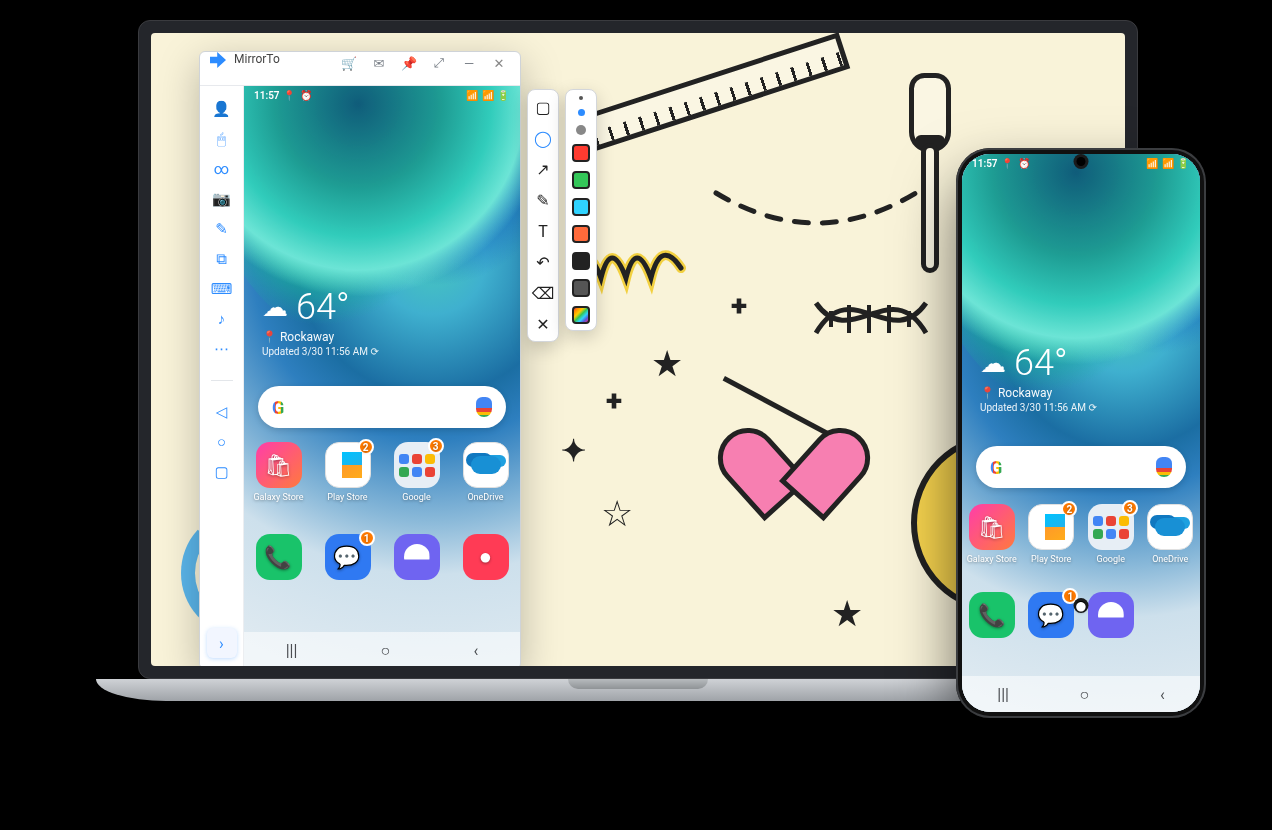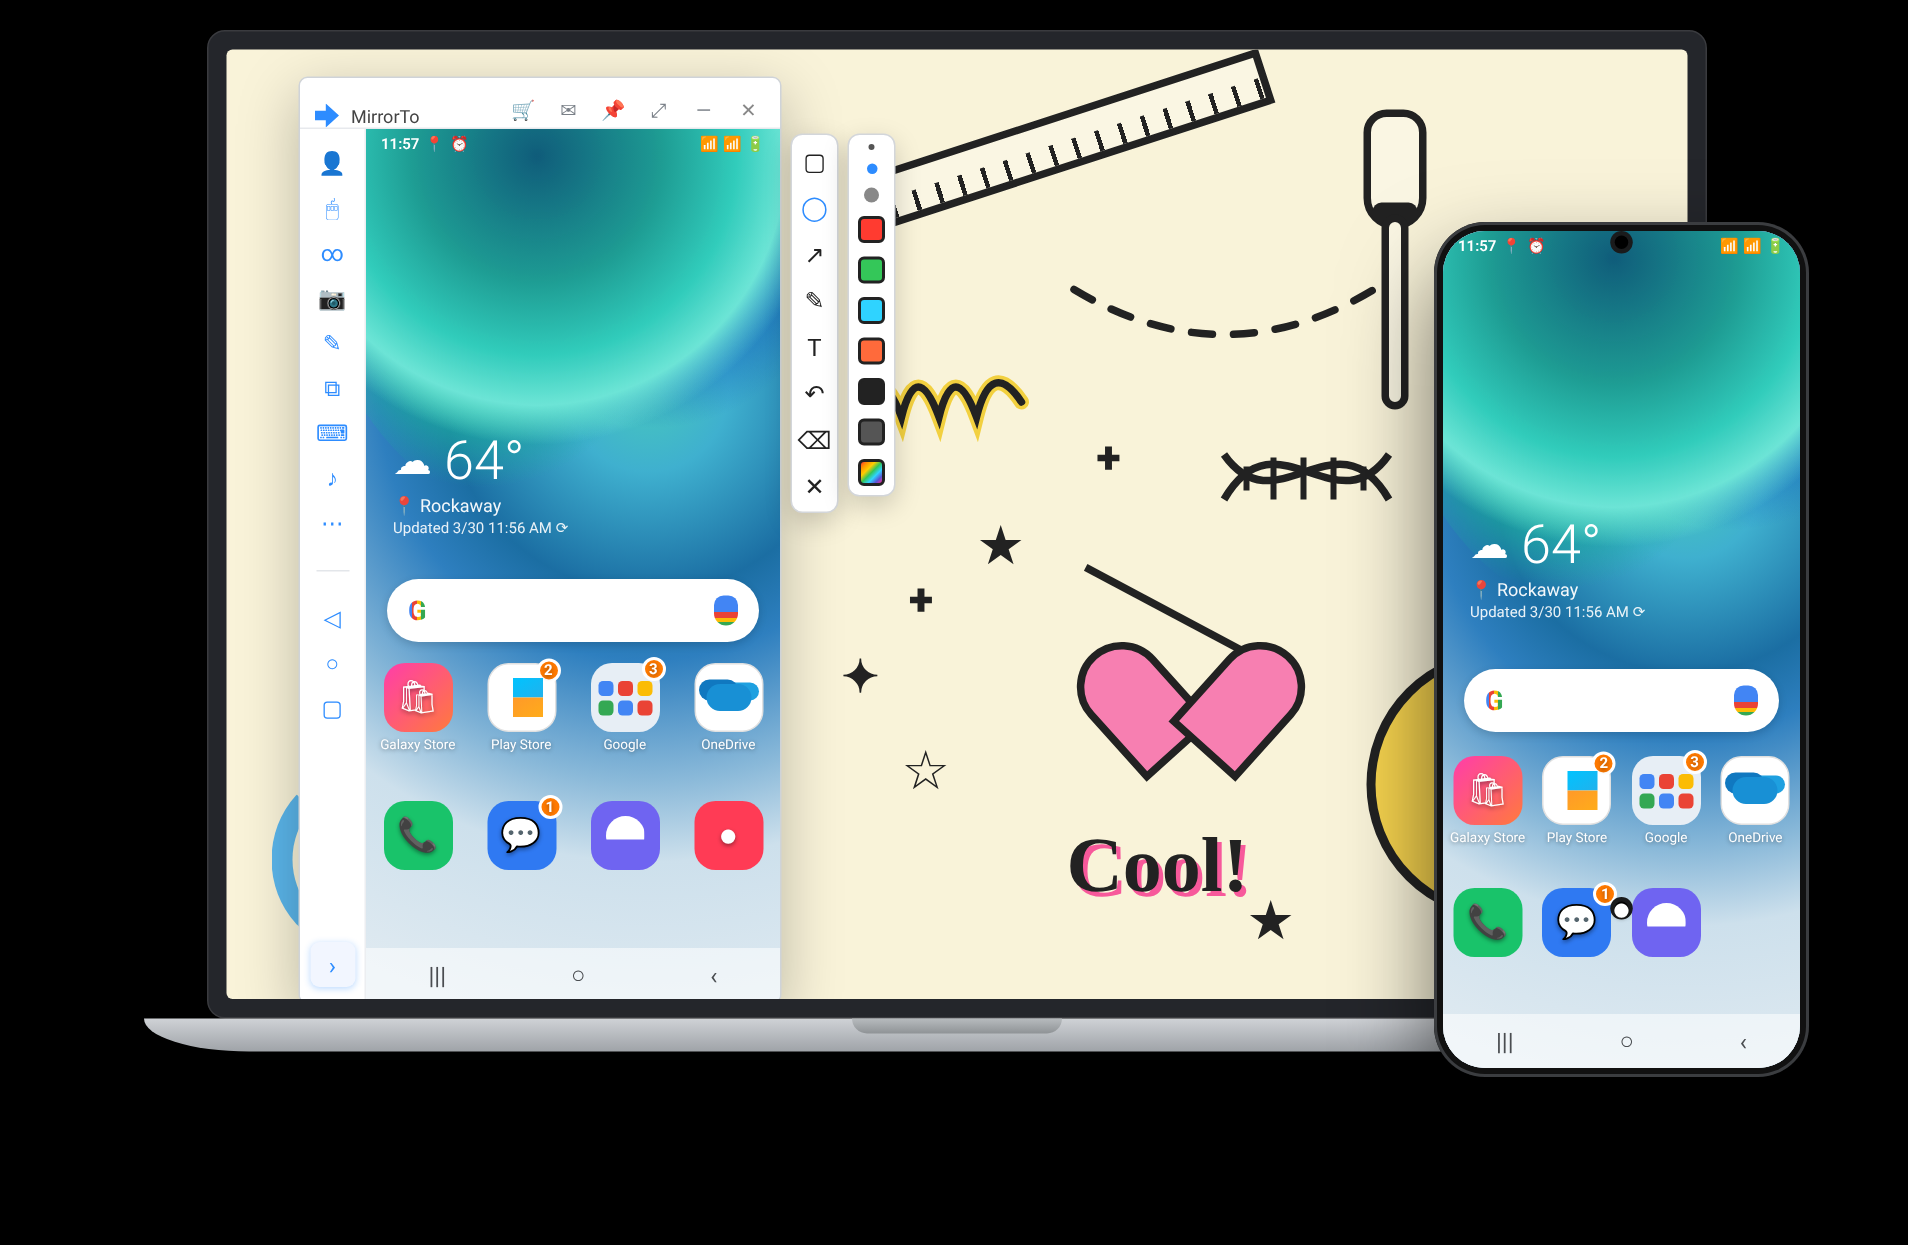--- a/index.html
+++ b/index.html
@@ -44,21 +44,21 @@
   .ruler{position:absolute;left:430px;top:40px;width:270px;height:38px;background:#faf6e3;border:5px solid #222;transform:rotate(-18deg)}
   .ruler::after{content:"";position:absolute;inset:0;background:repeating-linear-gradient(90deg,#222 0 3px,transparent 3px 16px);top:auto;height:14px}
 
   .dna{position:absolute;left:660px;top:260px;width:120px;height:80px}
 
   .star-d{position:absolute;font-size:36px;color:#222}
   .plus-d{position:absolute;font-size:30px;color:#222;font-weight:900}
 
   
   .mt-win{position:absolute;left:48px;top:18px;width:322px;height:618px;background:#fff;border:1px solid #cfd3d8;border-radius:6px;box-shadow:0 12px 40px rgba(0,0,0,.25);overflow:hidden}
-  .mt-title{display:flex;align-items:flex-end;gap:8px;height:34px;padding:0 10px;border-bottom:1px solid #e7e9ed;font-size:12px;color:#444}
+  .mt-title{display:flex;align-items:flex-start;gap:8px;height:34px;padding:0 10px;border-bottom:1px solid #e7e9ed;font-size:12px;color:#444}
   .mt-logo{width:16px;height:16px;background:#2d8cff;clip-path:polygon(0 30%,45% 30%,45% 0,100% 50%,45% 100%,45% 70%,0 70%);border-radius:2px}
   .mt-title .spacer{flex:1}
   .mt-ico{width:22px;height:22px;display:flex;align-items:center;justify-content:center;color:#7a8088;font-size:13px;border-radius:4px}
   .mt-ico.cart{color:#ff7a00}
   .mt-close{color:#888}
 
   .mt-body{display:flex;height:calc(100% - 34px)}
   .mt-side{width:44px;background:#fff;border-right:1px solid #eceef1;display:flex;flex-direction:column;align-items:center;padding-top:8px;gap:10px}
   .mt-sbtn{width:30px;height:30px;border-radius:8px;display:flex;align-items:center;justify-content:center;color:#2d8cff;font-size:15px}
   .mt-side .sep{width:22px;height:1px;background:#e3e6ea;margin:6px 0}
@@ -168,21 +168,20 @@
             </div>
           </div>
 
         <span class="star-d" style="left:500px;top:310px">★</span>
         <span class="star-d" style="left:450px;top:460px">☆</span>
         <span class="star-d" style="left:680px;top:560px">★</span>
         <span class="plus-d" style="left:410px;top:400px">✦</span>
         <span class="plus-d" style="left:455px;top:350px">+</span>
         <span class="plus-d" style="left:580px;top:255px">+</span>
 
-        <span class="doodle cool">Cool!</span>
 
         <div class="mt-win">
           <div class="mt-title">
             <span class="mt-logo"></span>
             <span>MirrorTo</span>
             <span class="spacer"></span>
             <span class="mt-ico cart">🛒</span>
             <span class="mt-ico">✉</span>
             <span class="mt-ico">📌</span>
             <span class="mt-ico">⤢</span>

